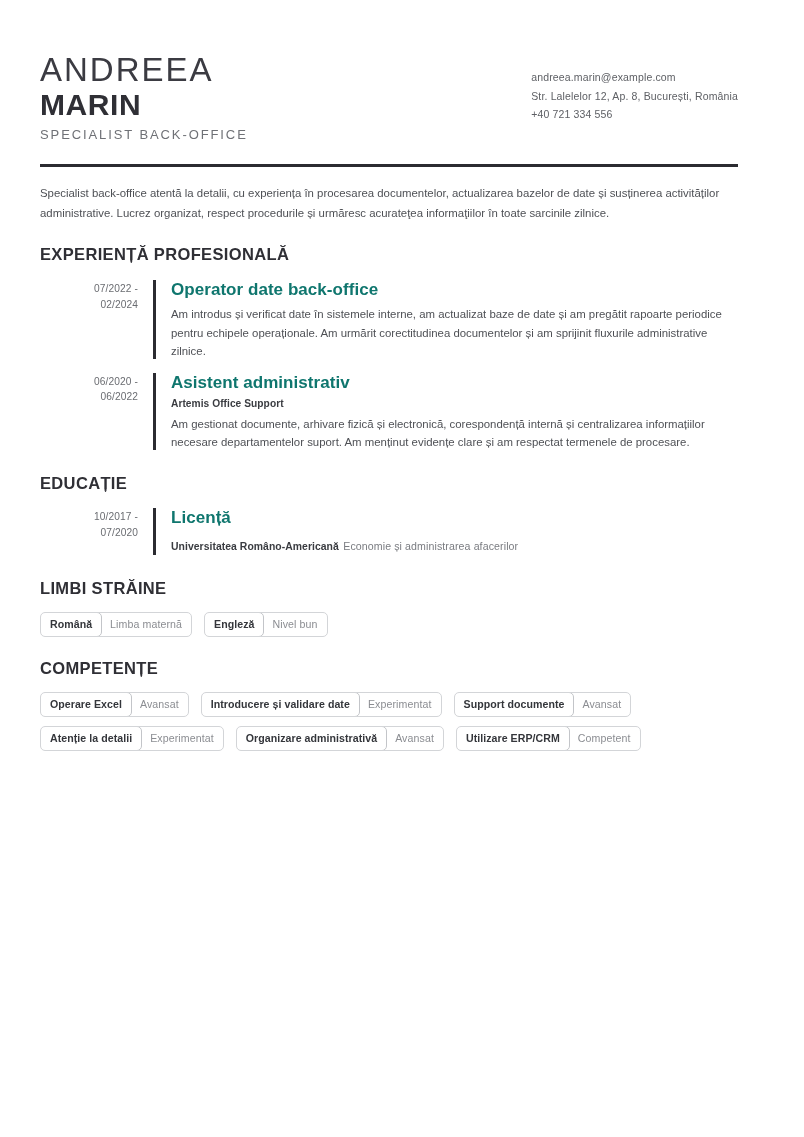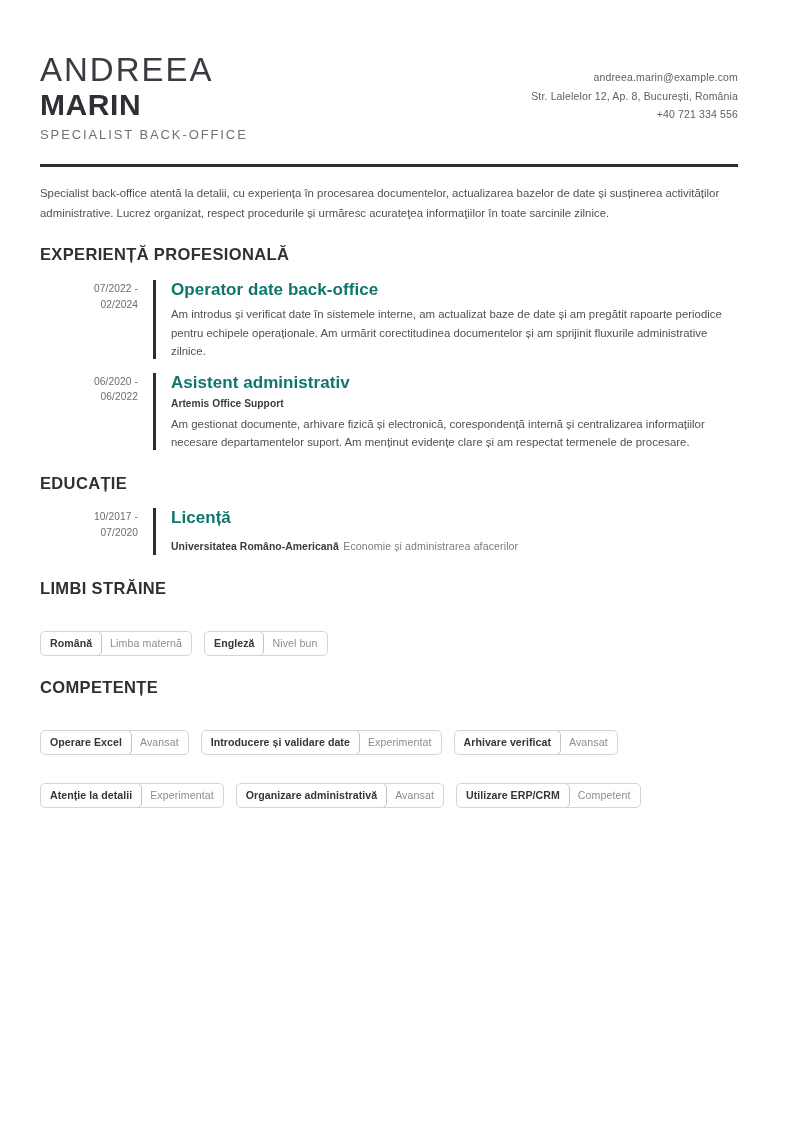--- a/index.html
+++ b/index.html
@@ -19,21 +19,21 @@
     color:#3b3b42; line-height:1.08; text-transform:uppercase;
   }
   .last-name {
     font-size:30px; font-weight:700; letter-spacing:0.6px;
     color:#2f2f35; line-height:1.12; text-transform:uppercase;
   }
   .job-label {
     font-size:13px; font-weight:400; letter-spacing:1.9px;
     color:#6f7176; margin-top:6px; text-transform:uppercase;
   }
-  .contact { text-align:right; padding-top:18px; }
+  .contact { padding-top:18px; }
   .contact div { font-size:10.5px; color:#5e6065; line-height:1.78; letter-spacing:0.15px; }
 
   .rule { height:3px; background:#2b2b31; margin-top:22px; }
 
   
   .summary {
     margin-top:17px; font-size:11.4px; color:#4e5055;
     line-height:1.72; text-align:left;
   }
 
@@ -68,21 +68,21 @@
   }
   .edu-line { margin-top:1px; line-height:1.6; }
   .edu-school { font-size:10.4px; font-weight:700; color:#3a3c41; letter-spacing:0.05px; }
   .edu-field { font-size:10.6px; color:#7a7c81; letter-spacing:0.1px; }
 
   
   .chips { display:flex; flex-wrap:wrap; gap:9px 12px; margin-top:13px; }
   .chip {
     display:inline-flex; align-items:stretch;
     border:1px solid #d3d5d8; border-radius:5px;
-    background:#ffffff; overflow:hidden; height:25px;margin-top:19px;
+    background:#ffffff; overflow:hidden; height:25px;
   }
   .chip-name {
     display:flex; align-items:center; padding:0 9px;
     font-size:10.6px; font-weight:700; color:#34363b;
     border:1px solid #c3c5c9; border-radius:5px;
     margin:-1px; position:relative; background:#fff;
     letter-spacing:0.05px; white-space:nowrap;
   }
   .chip-level {
     display:flex; align-items:center; padding:0 9px;
@@ -183,21 +183,21 @@
     <div class="chips">
       <div class="chip">
         <span class="chip-name">Operare Excel</span>
         <span class="chip-level">Avansat</span>
       </div>
       <div class="chip">
         <span class="chip-name">Introducere și validare date</span>
         <span class="chip-level">Experimentat</span>
       </div>
       <div class="chip">
-        <span class="chip-name">Arhivare verificat</span>
+        <span class="chip-name">Support documente</span>
         <span class="chip-level">Avansat</span>
       </div>
       <div class="chip">
         <span class="chip-name">Atenție la detalii</span>
         <span class="chip-level">Experimentat</span>
       </div>
       <div class="chip">
         <span class="chip-name">Organizare administrativă</span>
         <span class="chip-level">Avansat</span>
       </div>

